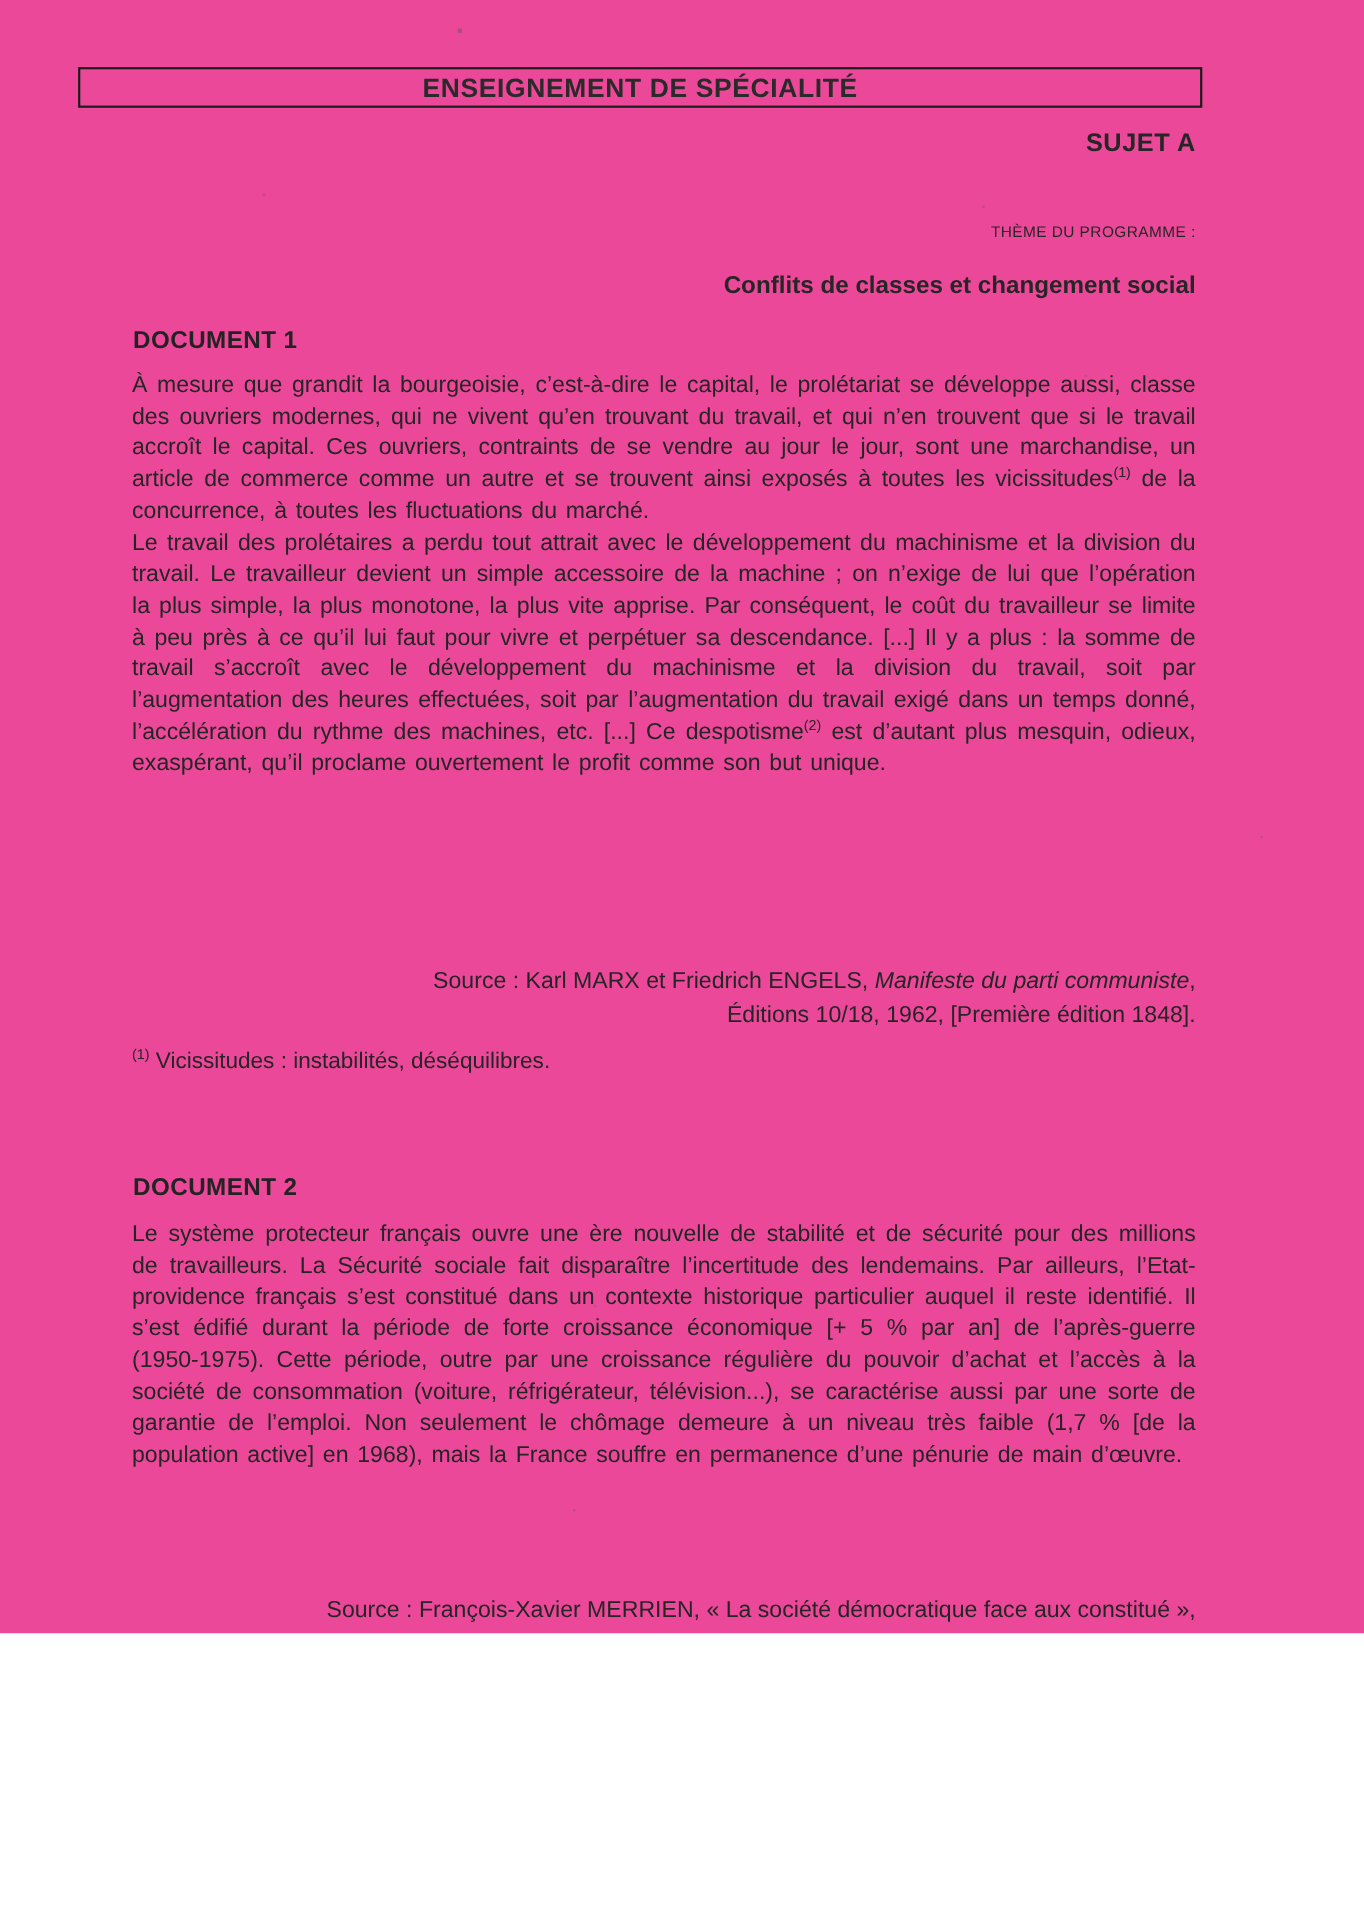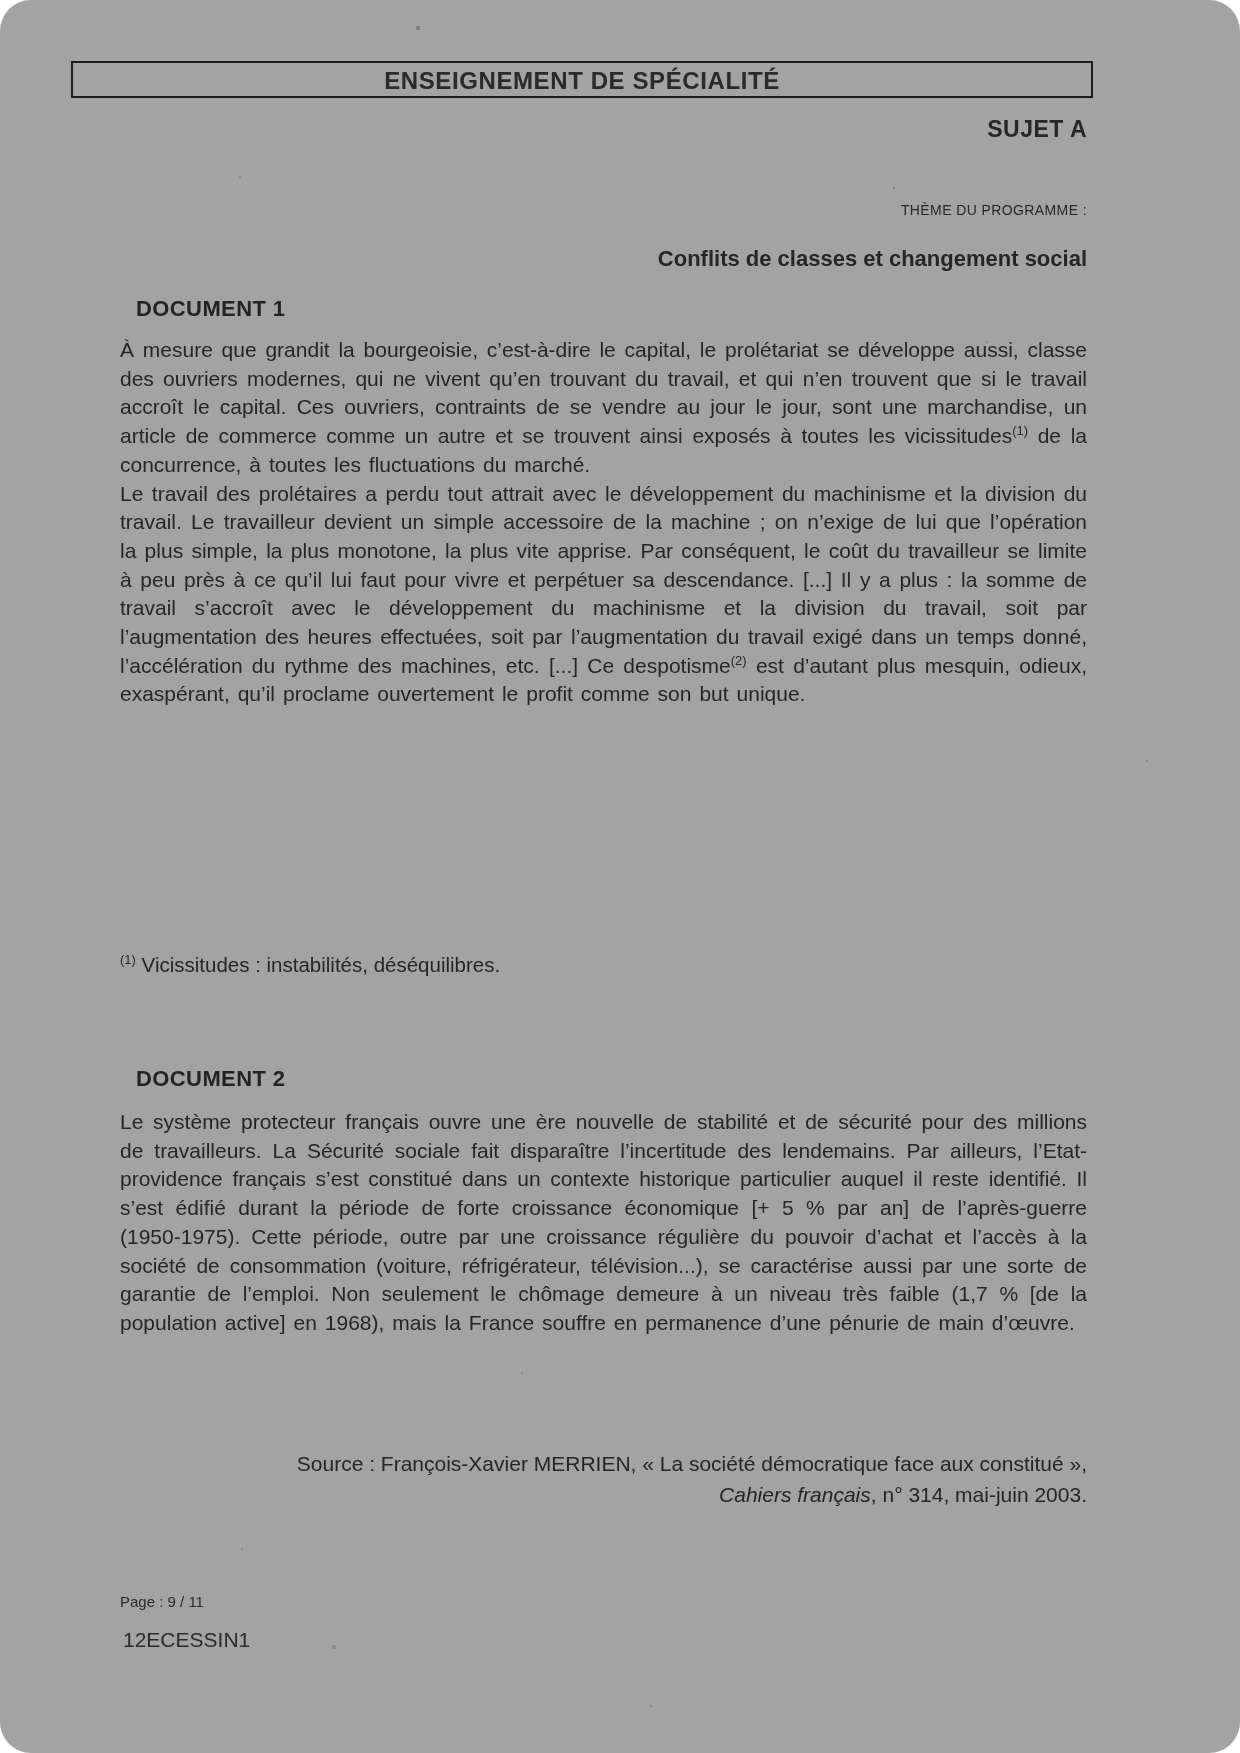--- a/index.html
+++ b/index.html
@@ -3,26 +3,25 @@
 <meta charset="utf-8">
 <style>
   html, body {
     margin: 0;
     padding: 0;
     background: #ffffff;
   }
   .page {
     position: relative;
     width: 1240px;
-    height: 1753px;
-    background: #a3a3a3;
+    height: 1485px;
+    background: #ec4899;
     color: #262626;
     font-family: "Liberation Sans", "DejaVu Sans", sans-serif;
     overflow: hidden;
-    border-radius: 31px;
   }
 
   
   .header-box {
     position: absolute;
     left: 71px;
     top: 61px;
     width: 1022px;
     height: 37px;
     border: 2px solid #1c1c1c;
@@ -46,21 +45,21 @@
     width: 967px;
     text-align: right;
   }
   .subject       { top: 116px; font-size: 23px; font-weight: bold; letter-spacing: 0.5px; }
   .notice        { top: 159px; font-size: 21px; font-style: italic; }
   .theme-label   { top: 202px; font-size: 14px; letter-spacing: 0.4px; }
   .theme-title   { top: 246px; font-size: 22px; font-weight: bold; }
 
   .doc-heading {
     position: absolute;
-    left: 136px;
+    left: 121px;
     font-size: 22px;
     font-weight: bold;
     letter-spacing: 0.4px;
     color: #232323;
   }
   .d1-heading { top: 296px; }
   .d2-heading { top: 1066px; }
 
   .body-text {
     position: absolute;
@@ -164,20 +163,24 @@
   <div class="centered theme-label">THÈME DU PROGRAMME :</div>
   <div class="centered theme-title">Conflits de classes et changement social</div>
 
   <div class="doc-heading d1-heading">DOCUMENT 1</div>
 
   <div class="body-text d1-body">
     <p><span>À mesure que grandit la bourgeoisie, c’est-à-dire le capital, le prolétariat se développe aussi, classe des ouvriers modernes, qui ne vivent qu’en trouvant du travail, et qui n’en trouvent que si le travail accroît le capital. Ces ouvriers, contraints de se vendre au jour le jour, sont une marchandise, un article de commerce comme un autre et se trouvent ainsi exposés à toutes les vicissitudes</span><sup class="fn-ref">(1)</sup><span> de la concurrence, à toutes les fluctuations du marché.</span></p>
     <p><span>Le travail des prolétaires a perdu tout attrait avec le développement du machinisme et la division du travail. Le travailleur devient un simple accessoire de la machine ; on n’exige de lui que l’opération la plus simple, la plus monotone, la plus vite apprise. Par conséquent, le coût du travailleur se limite à peu près à ce qu’il lui faut pour vivre et perpétuer sa descendance. [...] Il y a plus : la somme de travail s’accroît avec le développement du machinisme et la division du travail, soit par l’augmentation des heures effectuées, soit par l’augmentation du travail exigé dans un temps donné, l’accélération du rythme des machines, etc. [...] Ce despotisme</span><sup class="fn-ref">(2)</sup><span> est d’autant plus mesquin, odieux, exaspérant, qu’il proclame ouvertement le profit comme son but unique.</span></p>
   </div>
 
+  <div class="source s1">
+    <div class="source-line"><span>Source : Karl MARX et Friedrich ENGELS, </span><i>Manifeste du parti communiste</i><span>,</span></div>
+    <div class="source-line">Éditions 10/18, 1962, [Première édition 1848].</div>
+  </div>
 
   <div class="footnotes">
     <div class="footnote"><sup class="fn-num">(1)</sup><span> Vicissitudes : instabilités, déséquilibres.</span></div>
   </div>
 
   <div class="doc-heading d2-heading">DOCUMENT 2</div>
 
   <div class="body-text d2-body">
     <p>Le système protecteur français ouvre une ère nouvelle de stabilité et de sécurité pour des millions de travailleurs. La Sécurité sociale fait disparaître l’incertitude des lendemains. Par ailleurs, l’Etat-providence français s’est constitué dans un contexte historique particulier auquel il reste identifié. Il s’est édifié durant la période de forte croissance économique [+ 5 % par an] de l’après-guerre (1950-1975). Cette période, outre par une croissance régulière du pouvoir d’achat et l’accès à la société de consommation (voiture, réfrigérateur, télévision...), se caractérise aussi par une sorte de garantie de l’emploi. Non seulement le chômage demeure à un niveau très faible (1,7 % [de la population active] en 1968), mais la France souffre en permanence d’une pénurie de main d’œuvre.</p>
   </div>

